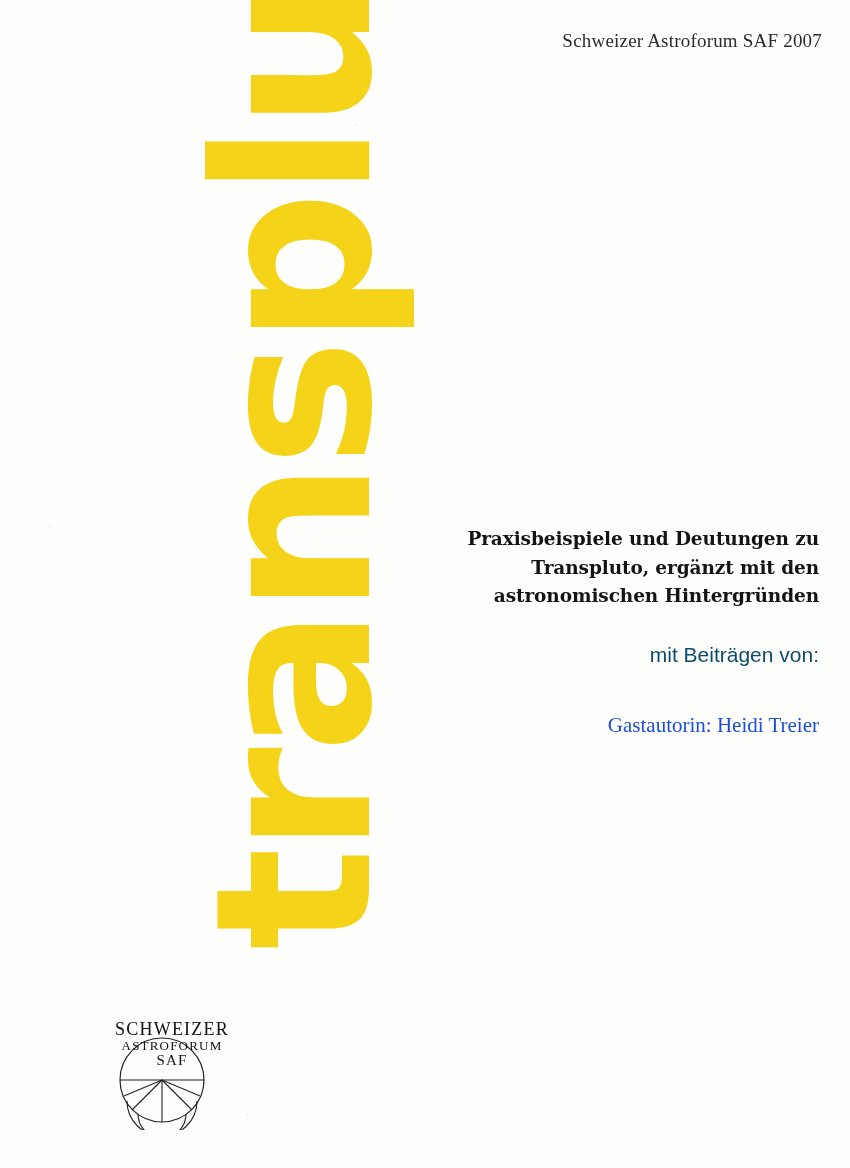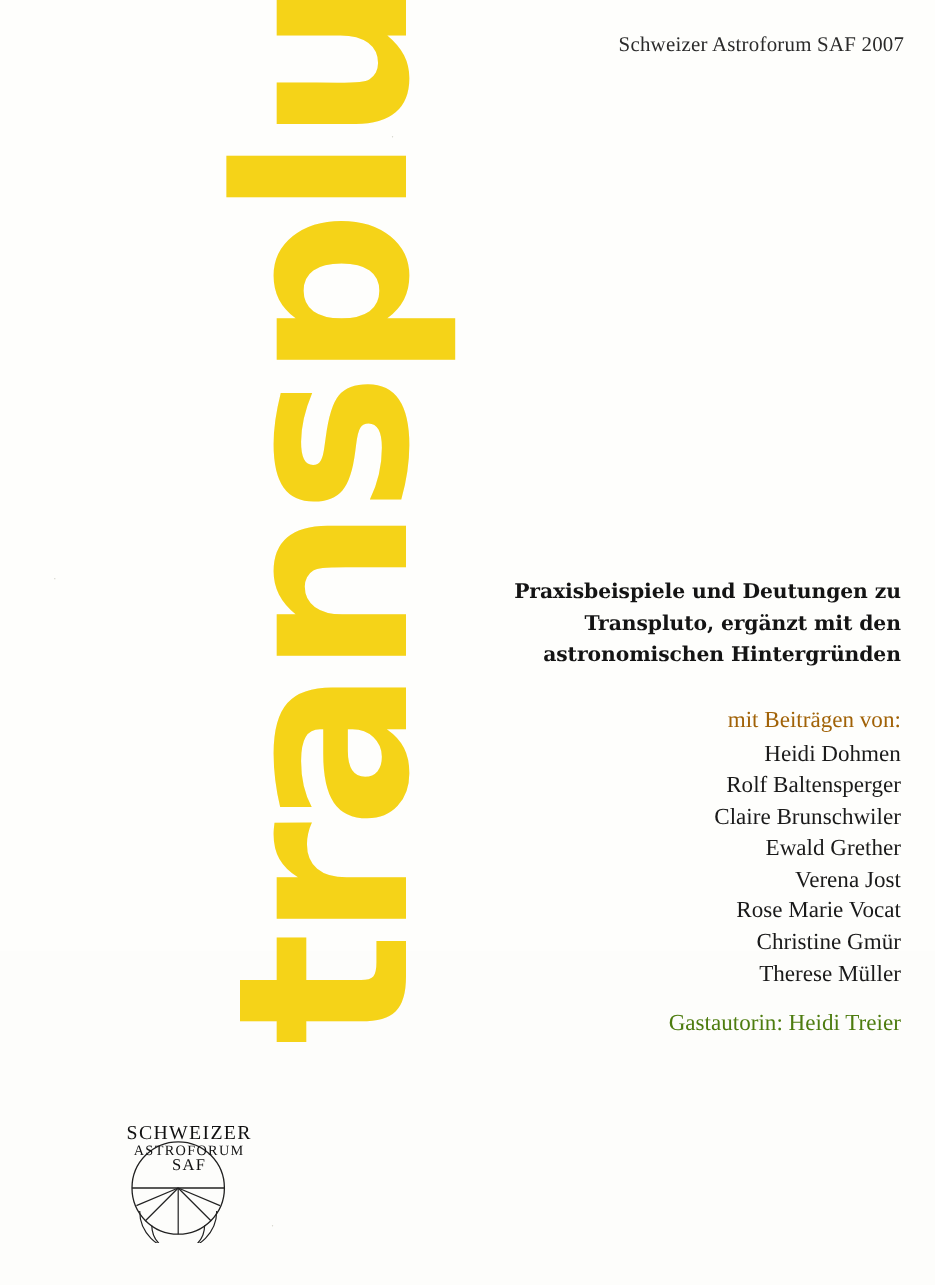--- a/index.html
+++ b/index.html
@@ -78,42 +78,42 @@
   .subtitle {
     font-family: "DejaVu Serif", serif;
     font-weight: bold;
     font-size: 18.5px;
     line-height: 1.55;
     color: #141414;
     margin: 0 0 30px 0;
     letter-spacing: -0.1px;
   }
   .contrib-label {
-    font-family: Liberation Serif, serif;
+    font-family: Liberation Sans, sans-serif;
     font-size: 21px;
     line-height: 1.32;
     margin: 0 0 2px 0;
-    color: #a16207;
+    color: #0c4a6e;
   }
   .contrib-list {
     list-style: none;
     margin: 0;
     padding: 0;
   }
   .contrib-list li {
     font-family: "Liberation Serif", serif;
     font-size: 21px;
     line-height: 1.36;
     color: #1a1a1a;
   }
   .guest-author {
-    margin-top: 18px;
+    margin-top: 44px;
     font-family: "Liberation Serif", serif;
     font-size: 21px;
-    color: #4d7c0f;
+    color: #1d4ed8;
   }
 
   
   .logo {
     position: absolute;
     left: 72px;
     top: 1020px;
     width: 180px;
     height: 110px;
   }
@@ -154,30 +154,20 @@
     <div class="vertical-title">
       <span>transpluto</span>
     </div>
   </div>
 
   <div class="right-col">
     <p class="subtitle">Praxisbeispiele und Deutungen zu Transpluto, ergänzt mit den astronomischen Hintergründen</p>
 
     <p class="contrib-label">mit Beiträgen von:</p>
 
-    <ul class="contrib-list">
-      <li>Heidi Dohmen</li>
-      <li>Rolf Baltensperger</li>
-      <li>Claire Brunschwiler</li>
-      <li>Ewald Grether</li>
-      <li>Verena Jost</li>
-      <li>Rose Marie Vocat</li>
-      <li>Christine Gmür</li>
-      <li>Therese Müller</li>
-    </ul>
 
     <p class="guest-author">Gastautorin: Heidi Treier</p>
   </div>
 
   <div class="logo">
     <svg class="logo-svg" width="180" height="100" viewBox="0 0 180 100">
       <circle cx="90" cy="50" r="42" fill="none" stroke="#222" stroke-width="1.2"></circle>
       <line x1="48" y1="50" x2="132" y2="50" stroke="#222" stroke-width="1.2"></line>
       <line x1="90" y1="50" x2="90" y2="92" stroke="#222" stroke-width="1.1"></line>
       <line x1="90" y1="50" x2="60" y2="80" stroke="#222" stroke-width="1.1"></line>

